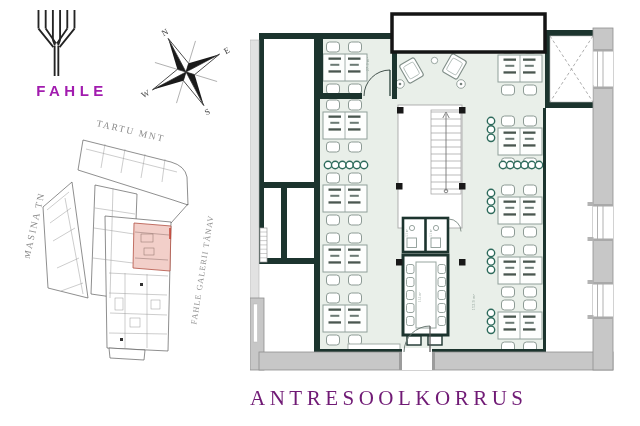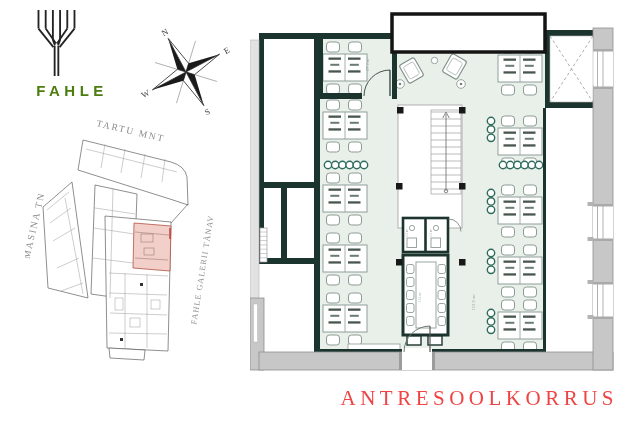--- a/index.html
+++ b/index.html
@@ -1,24 +1,24 @@
 <!DOCTYPE html>
 <html><head>
 <meta charset="utf-8">
 <style>
   html,body{margin:0;padding:0;background:#fff;}
   .canvas{position:relative;width:640px;height:426px;background:#fff;overflow:hidden;
           font-family:"Liberation Sans",sans-serif;}
   .abs{position:absolute;}
   .logo-text{position:absolute;left:14px;top:76px;width:84px;text-align:center;
              font-family:"Liberation Sans",sans-serif;font-size:15px;font-weight:700;
-             letter-spacing:4.5px;color:#4d7c0f;}
-  .plan-title{position:absolute;left:250px;top:386px;width:368px;text-align:right;
+             letter-spacing:4.5px;color:#a21caf;}
+  .plan-title{position:absolute;left:250px;top:386px;width:368px;text-align:left;
               font-family:"Liberation Serif",serif;font-size:21px;font-weight:400;
-              letter-spacing:4.5px;color:#ef4444;}
+              letter-spacing:4.5px;color:#701a75;}
   svg text{font-family:"Liberation Serif",serif;}
   .street{fill:#8a8a8a;font-size:9.5px;letter-spacing:1.8px;}
   .street-small{fill:#8f8f8f;font-size:8.2px;letter-spacing:1.1px;}
   .compass-letter{fill:#3f3f3f;font-size:8.5px;}
   .arealabel{fill:#8fa098;font-size:4px;letter-spacing:.3px;}
   .arealabel-tiny{fill:#93a29b;font-size:3.2px;}
 </style>
 </head>
 <body>
 

